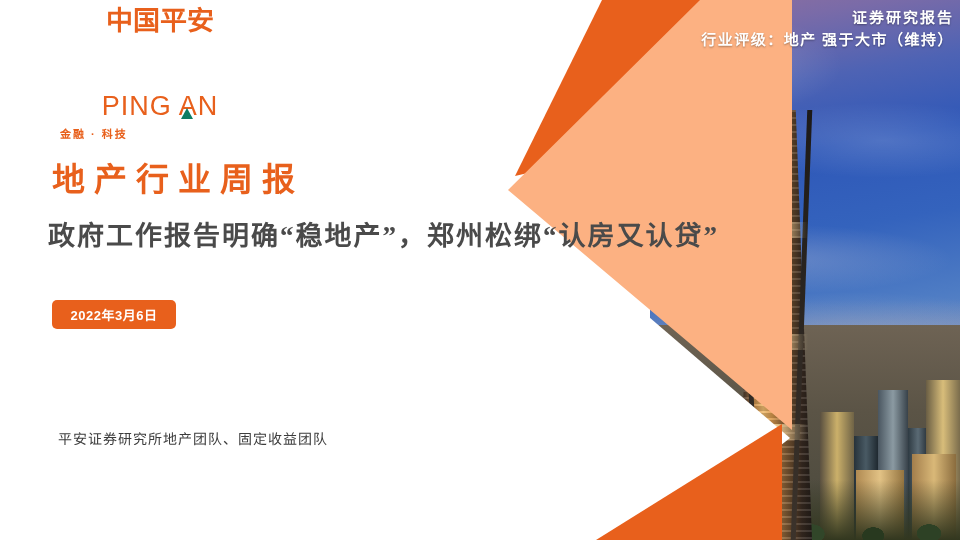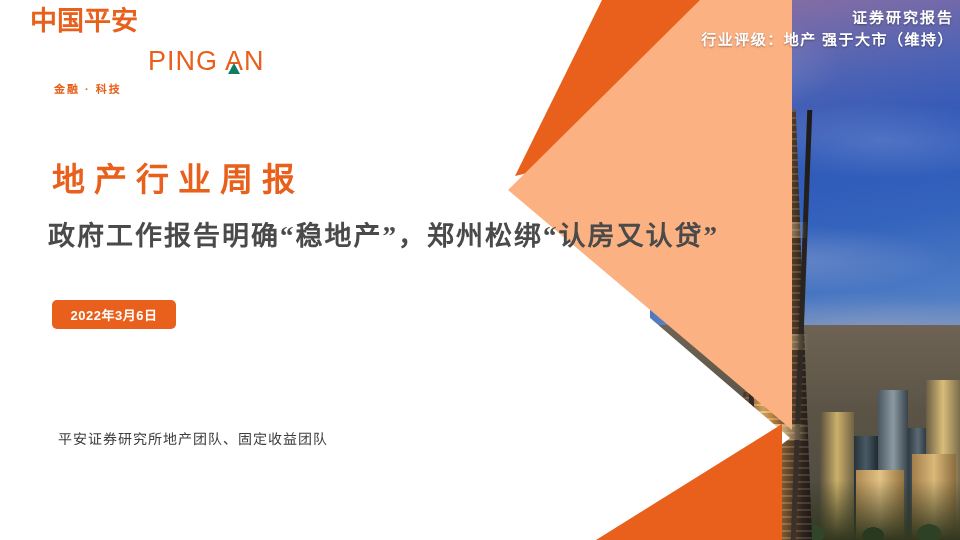--- a/index.html
+++ b/index.html
@@ -165,21 +165,23 @@
 
   
   .logo {
     position: absolute;
     left: 30px;
     top: 8px;
     width: 260px;
   }
   .logo-row {
     display: flex;
-    gap: 10px;
+    align-items: center;
+    gap: 18px;
+    flex-direction: column;
   }
   .logo-cn {
     font-family: "Liberation Sans", "DejaVu Sans", sans-serif;
     font-size: 27px;
     font-weight: bold;
     color: #E8601C;
     letter-spacing: 0px;
     line-height: 1;
   }
   .logo-en {
@@ -196,21 +198,21 @@
     position: absolute;
     right: 25px;
     bottom: 1px;
     width: 0; height: 0;
     border-left: 6px solid transparent;
     border-right: 6px solid transparent;
     border-bottom: 11px solid #0E7D64;
   }
   .logo-sub {
     margin-top: 5px;
-    margin-left: 24px;
+    margin-left: 30px;
     font-family: "Liberation Sans", "DejaVu Sans", sans-serif;
     font-size: 11px;
     font-weight: bold;
     color: #E8601C;
     letter-spacing: 2px;
   }
 
   
   .hdr-right {
     position: absolute;

